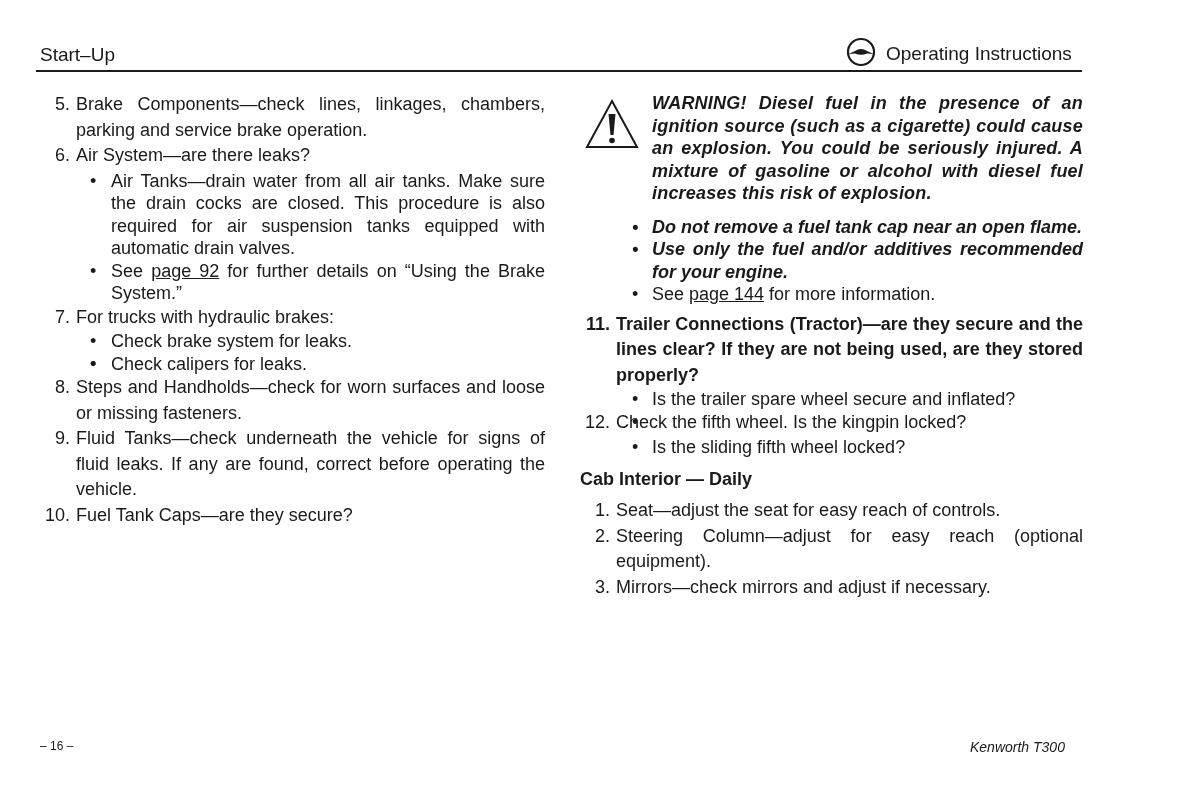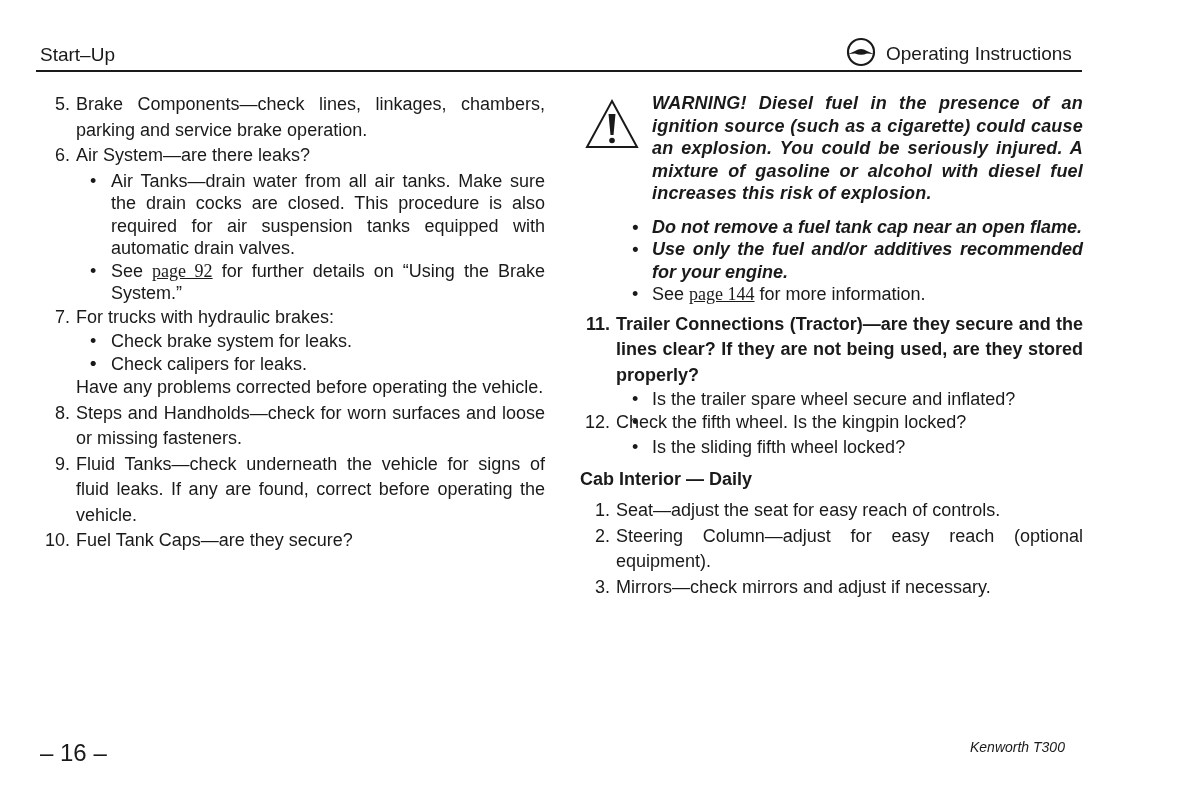--- a/index.html
+++ b/index.html
@@ -12,31 +12,31 @@
 
   .col { position:absolute; font-size:18px; line-height:25.5px; }
   .col-left { left:40px; top:92px; width:505px; }
   .col-right { left:580px; top:92px; width:503px; }
 
   .item { position:relative; padding-left:36px; text-align:justify; }
   .item .num { position:absolute; left:0; width:30px; text-align:right; }
   .sub { position:relative; padding-left:71px; line-height:22.5px; text-align:justify; }
   .sub .bul { position:absolute; left:50px; }
   .tail { padding-left:36px; text-align:justify; }
-  .link { text-decoration:underline;font-family:Liberation Serif, serif; }
+  .link { text-decoration:underline; }
 
   .warn { position:relative; padding-left:72px; font-weight:bold; font-style:italic;
           line-height:22.5px; text-align:justify; letter-spacing:0.2px; }
   .warn-icon { position:absolute; left:4px; top:6px; }
   .wsub { position:relative; padding-left:72px; line-height:22.5px; text-align:justify; }
   .wsub .bul { position:absolute; left:52px; }
   .wsub.bi { font-weight:bold; font-style:italic; }
   .heading { font-weight:bold; margin-top:8px; margin-bottom:6px; }
 
-  .footer-left { position:absolute; left:40px; top:739px; font-size:24px; }
+  .footer-left { position:absolute; left:40px; top:739px; font-size:12px; }
   .footer-right { position:absolute; left:970px; top:739px; font-size:14px; font-style:italic; }
 </style>
 </head>
 <body>
 
 <div class="hdr-left">Start–Up</div>
 <div class="hdr-right">
   <svg width="30" height="30" viewBox="0 0 30 30">
     <circle cx="15" cy="15" r="13" fill="none" stroke="#1a1a1a" stroke-width="2.2"></circle>
     <path d="M2.5 17 L9 14 Q15 10 21 14 L27.5 17 L21 16.5 Q15 19 9 16.5 Z" fill="#1a1a1a"></path>
@@ -66,21 +66,20 @@
   </div>
   <div class="sub">
     <span class="bul">•</span><span>Check brake system for leaks.</span>
   </div>
   <div class="sub">
     <span class="bul">•</span>
   </div>
   <div class="sub">
     <span class="bul">•</span><span>Check calipers for leaks.</span>
   </div>
-  <div class="tail">Have any problems corrected before operating the vehicle.</div>
   <div class="item">
     <span class="num">8.</span>
     <span>Steps and Handholds—check for worn surfaces and loose or missing fasteners.</span>
   </div>
   <div class="item">
     <span class="num">9.</span>
     <span>Fluid Tanks—check underneath the vehicle for signs of fluid leaks. If any are found, correct before operating the vehicle.</span>
   </div>
   <div class="item">
     <span class="num">10.</span>

